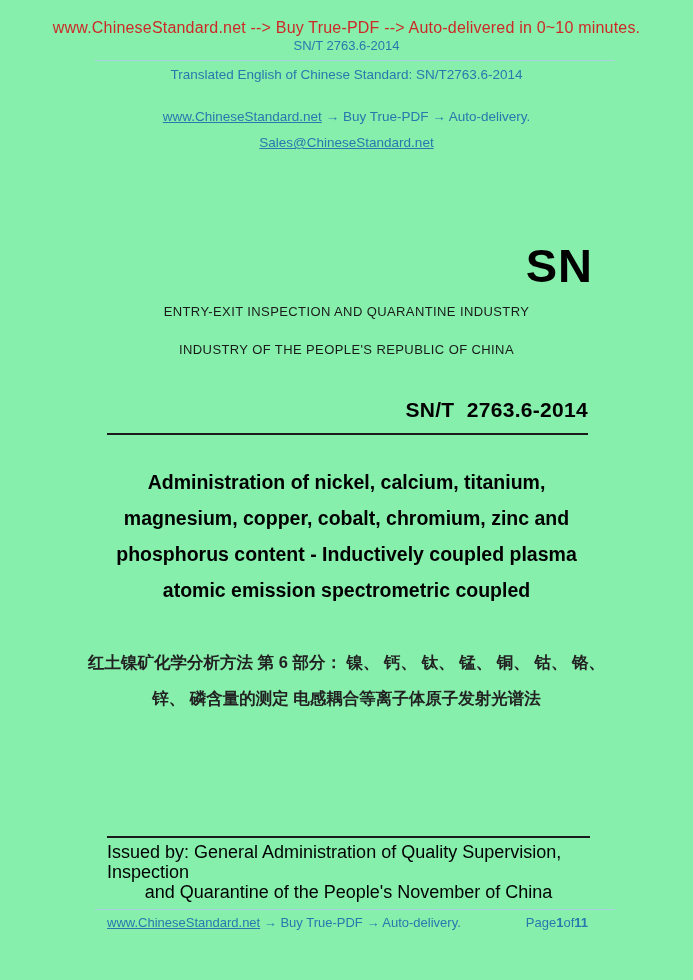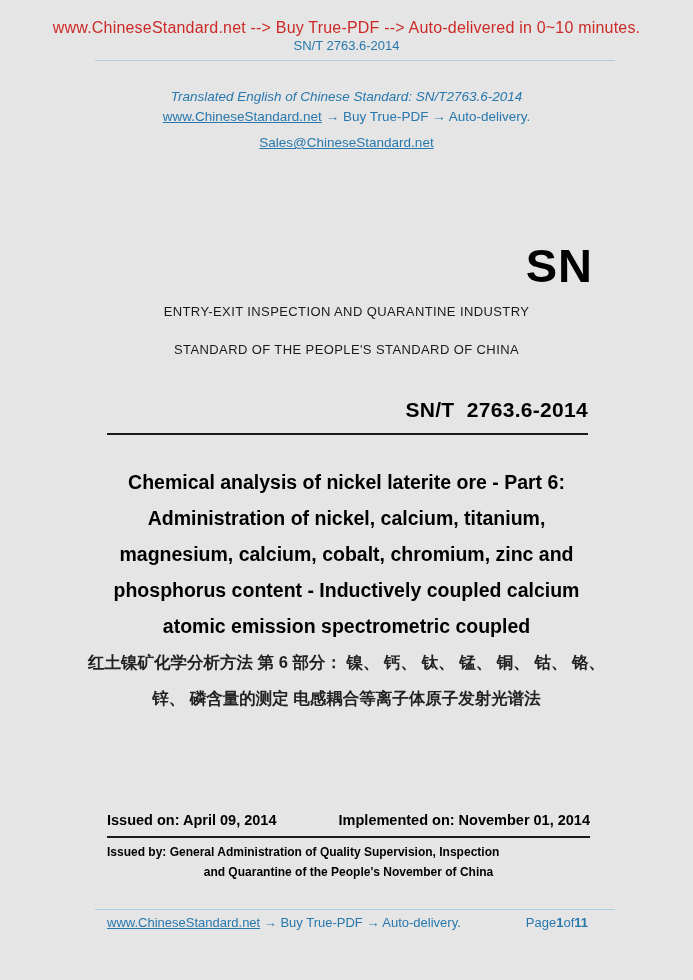--- a/index.html
+++ b/index.html
@@ -4,21 +4,21 @@
 <style>
   html, body {
     margin: 0;
     padding: 0;
     background: #ffffff;
   }
   .page {
     position: relative;
     width: 693px;
     height: 980px;
-    background: #e5e5e5;
+    background: #86efac;
     overflow: hidden;
     font-family: "Liberation Sans", sans-serif;
     color: #1a1a1a;
   }
   .abs { position: absolute; }
   .center { left: 0; right: 0; text-align: center; }
 
   .red-banner {
     top: 19px;
     font-size: 16px;
@@ -34,21 +34,21 @@
   .rule-blue {
     border-top: 1px solid #a9cfe0;
     height: 0;
   }
   .header-rule { top: 60px; left: 95px; width: 520px; }
 
   .trans-line {
     font-size: 13.5px;
     color: #2878ae;
   }
-  .trans-1 { top: 89px; font-style: italic; }
+  .trans-1 { top: 67px; }
   .trans-2 { top: 109px; }
   .trans-3 { top: 135px; }
   .linkish { text-decoration: underline; cursor: pointer; }
 
   .sn-logo {
     top: 238px;
     right: 100px;
     font-size: 47px;
     font-weight: bold;
     letter-spacing: 1px;
@@ -107,22 +107,22 @@
     justify-content: space-between;
     font-size: 14.5px;
     font-weight: bold;
     color: #000;
   }
   .issued-rule { top: 836px; left: 107px; width: 483px; height: 2px; }
   .issued-by {
     top: 842px;
     left: 107px;
     width: 483px;
-    font-size: 12px;
-    font-weight: bold;
+    font-size: 18px;
+    font-weight: normal;
     line-height: 20px;
     color: #000;
   }
   .issued-by .line2 { text-align: center; }
 
   .footer-rule { top: 909px; left: 95px; width: 520px; }
   .footer {
     top: 915px;
     left: 107px;
     width: 481px;
@@ -149,43 +149,38 @@
   <div class="abs center trans-line trans-1">Translated English of Chinese Standard: SN/T2763.6-2014</div>
 
   <div class="abs center trans-line trans-2"><span class="linkish">www.ChineseStandard.net</span><span> → Buy True-PDF → Auto-delivery.</span></div>
 
   <div class="abs sn-logo">SN</div>
 
   <div class="abs center trans-line trans-3"><span class="linkish">Sales@ChineseStandard.net</span></div>
 
   <div class="abs center org-heading org-1">ENTRY-EXIT INSPECTION AND QUARANTINE INDUSTRY</div>
 
-  <div class="abs center org-heading org-2">STANDARD OF THE PEOPLE'S STANDARD OF CHINA</div>
+  <div class="abs center org-heading org-2">INDUSTRY OF THE PEOPLE'S REPUBLIC OF CHINA</div>
 
   <div class="abs std-number">SN/T  2763.6-2014</div>
 
   <div class="abs rule-black main-rule"></div>
 
   <div class="abs title-en">
-    <div>Chemical analysis of nickel laterite ore - Part 6:</div>
     <div>Administration of nickel, calcium, titanium,</div>
-    <div>magnesium, calcium, cobalt, chromium, zinc and</div>
-    <div>phosphorus content - Inductively coupled calcium</div>
+    <div>magnesium, copper, cobalt, chromium, zinc and</div>
+    <div>phosphorus content - Inductively coupled plasma</div>
     <div>atomic emission spectrometric coupled</div>
   </div>
 
   <div class="abs title-cn">
     <div>红土镍矿化学分析方法 第 6 部分： 镍、 钙、 钛、 锰、 铜、 钴、 铬、</div>
     <div>锌、 磷含量的测定 电感耦合等离子体原子发射光谱法</div>
   </div>
 
-  <div class="abs issued-row">
-    <span>Issued on: April 09, 2014</span>
-    <span>Implemented on: November 01, 2014</span>
-  </div>
 
   <div class="abs rule-black issued-rule"></div>
 
   <div class="abs issued-by">
     <div class="line1">Issued by: General Administration of Quality Supervision, Inspection</div>
     <div class="line2">and Quarantine of the People's November of China</div>
   </div>
 
   <div class="abs rule-blue footer-rule"></div>
 

